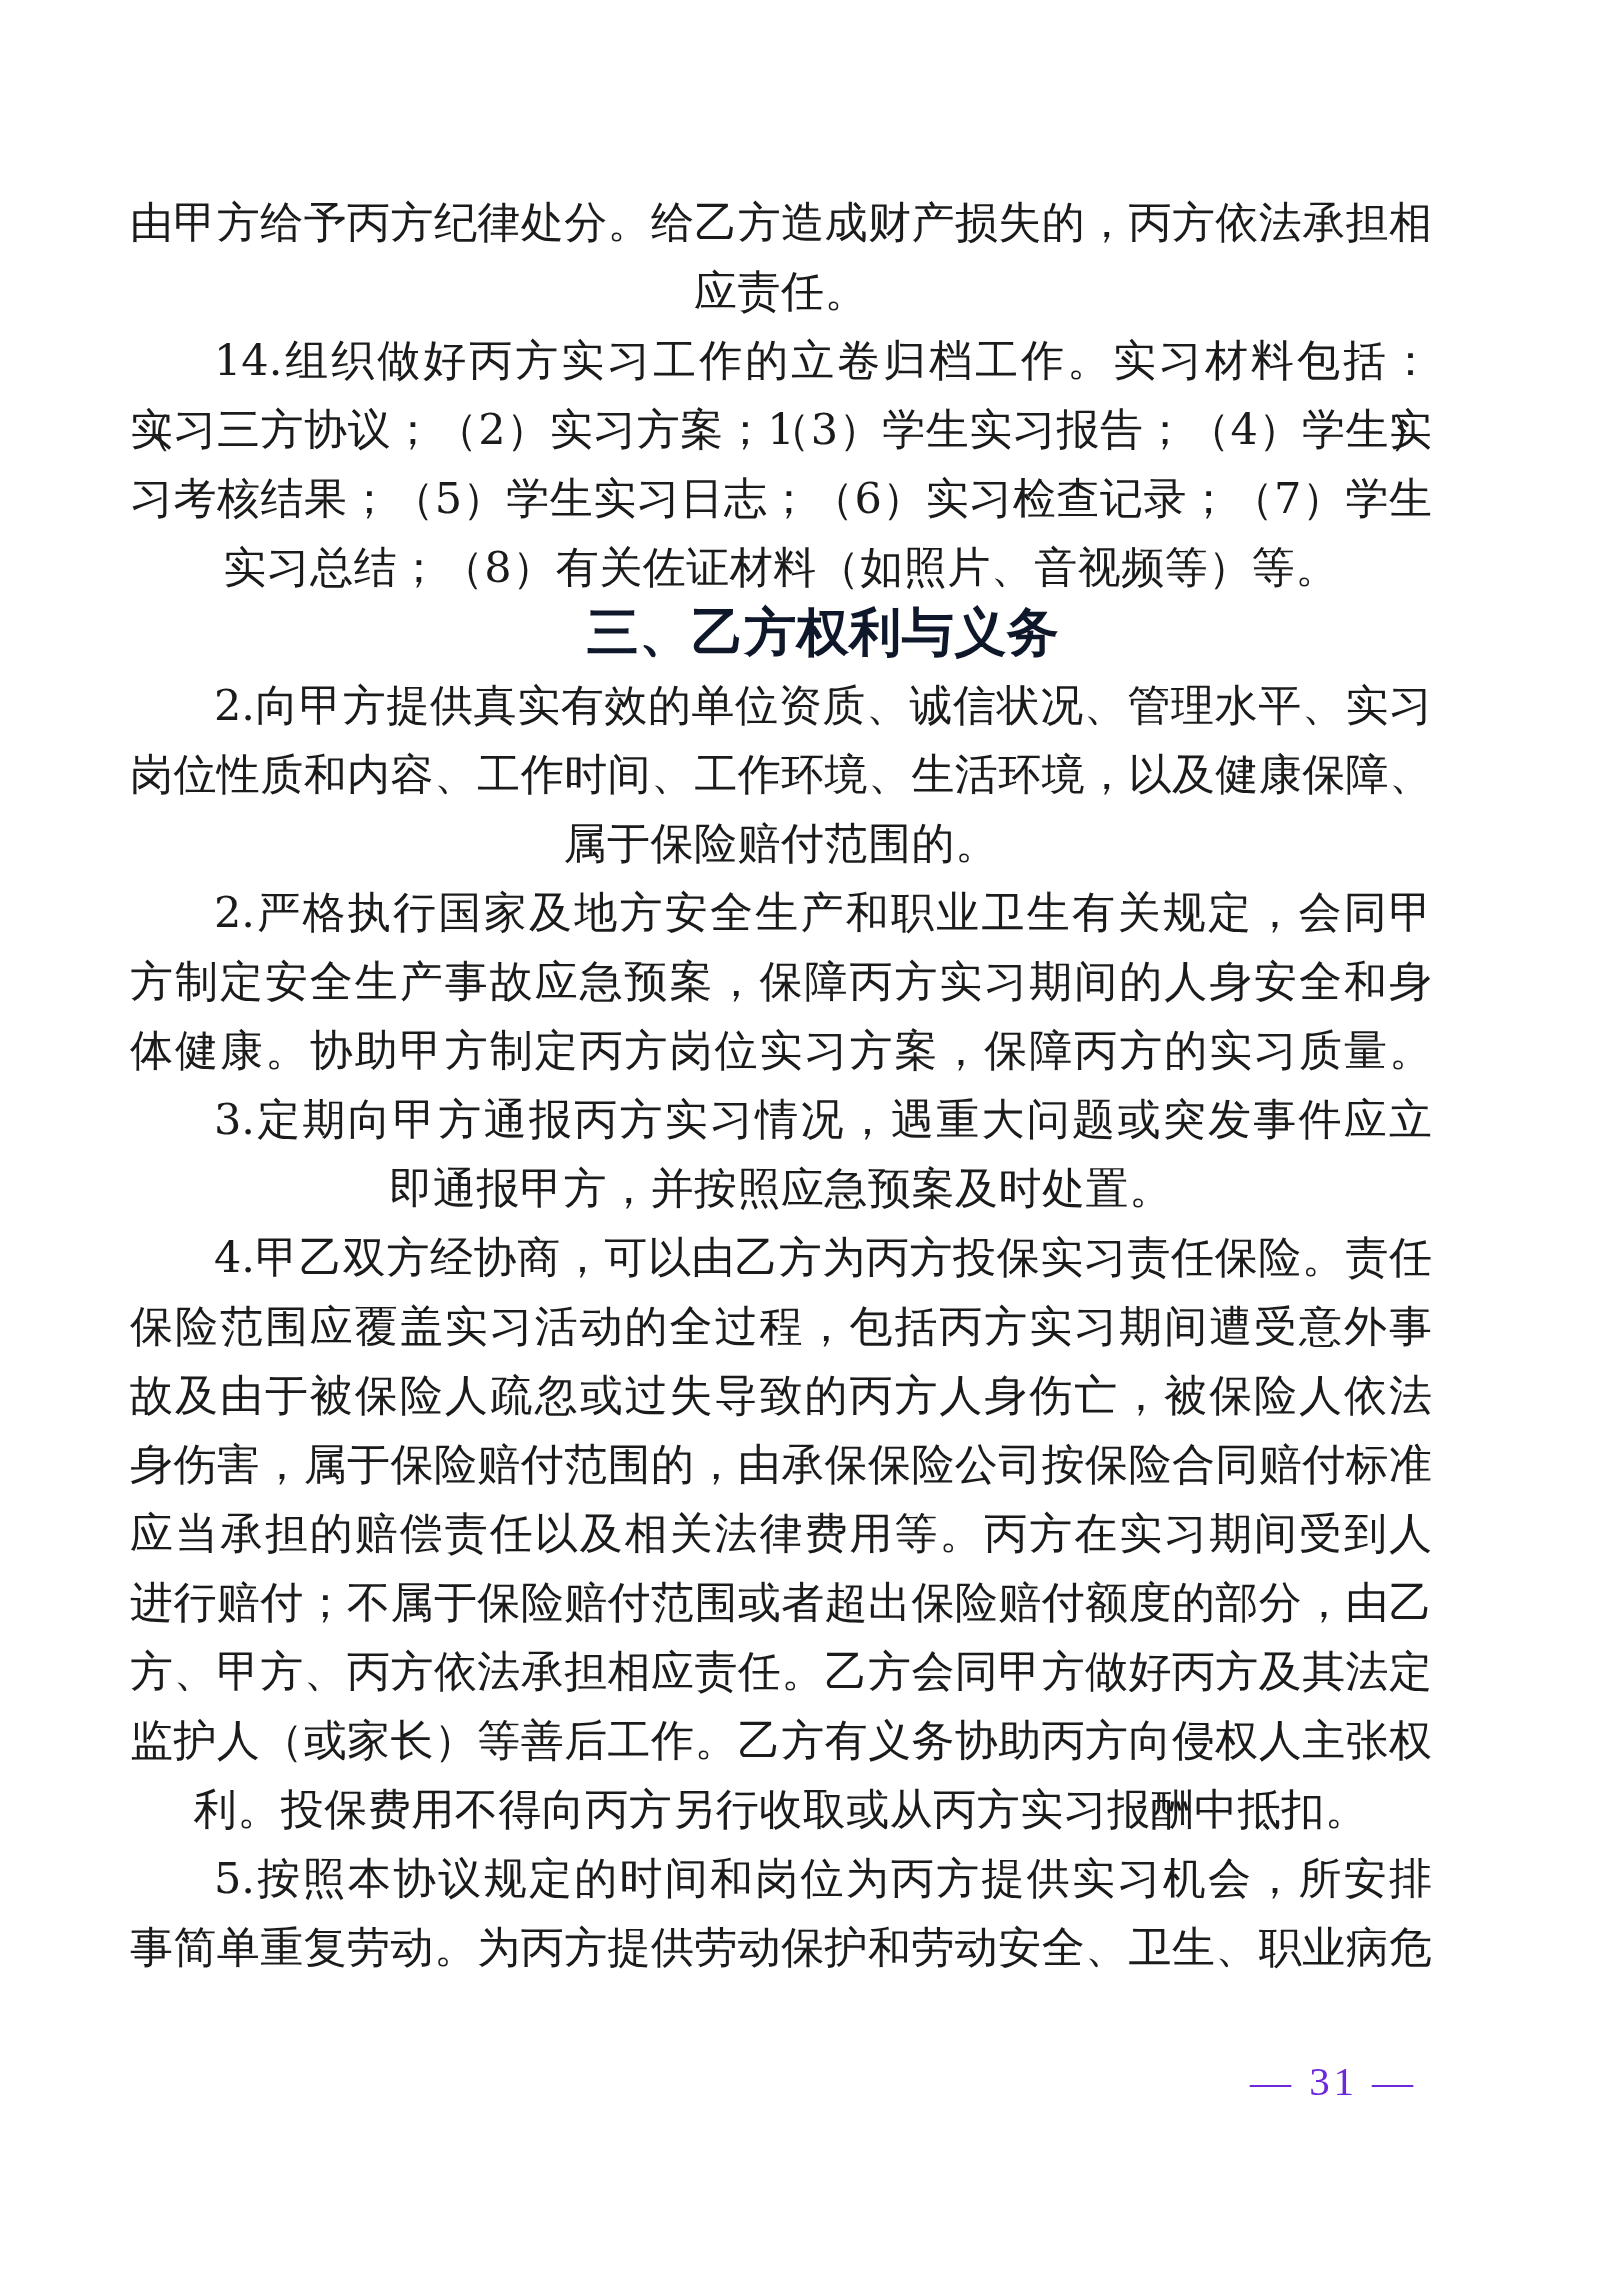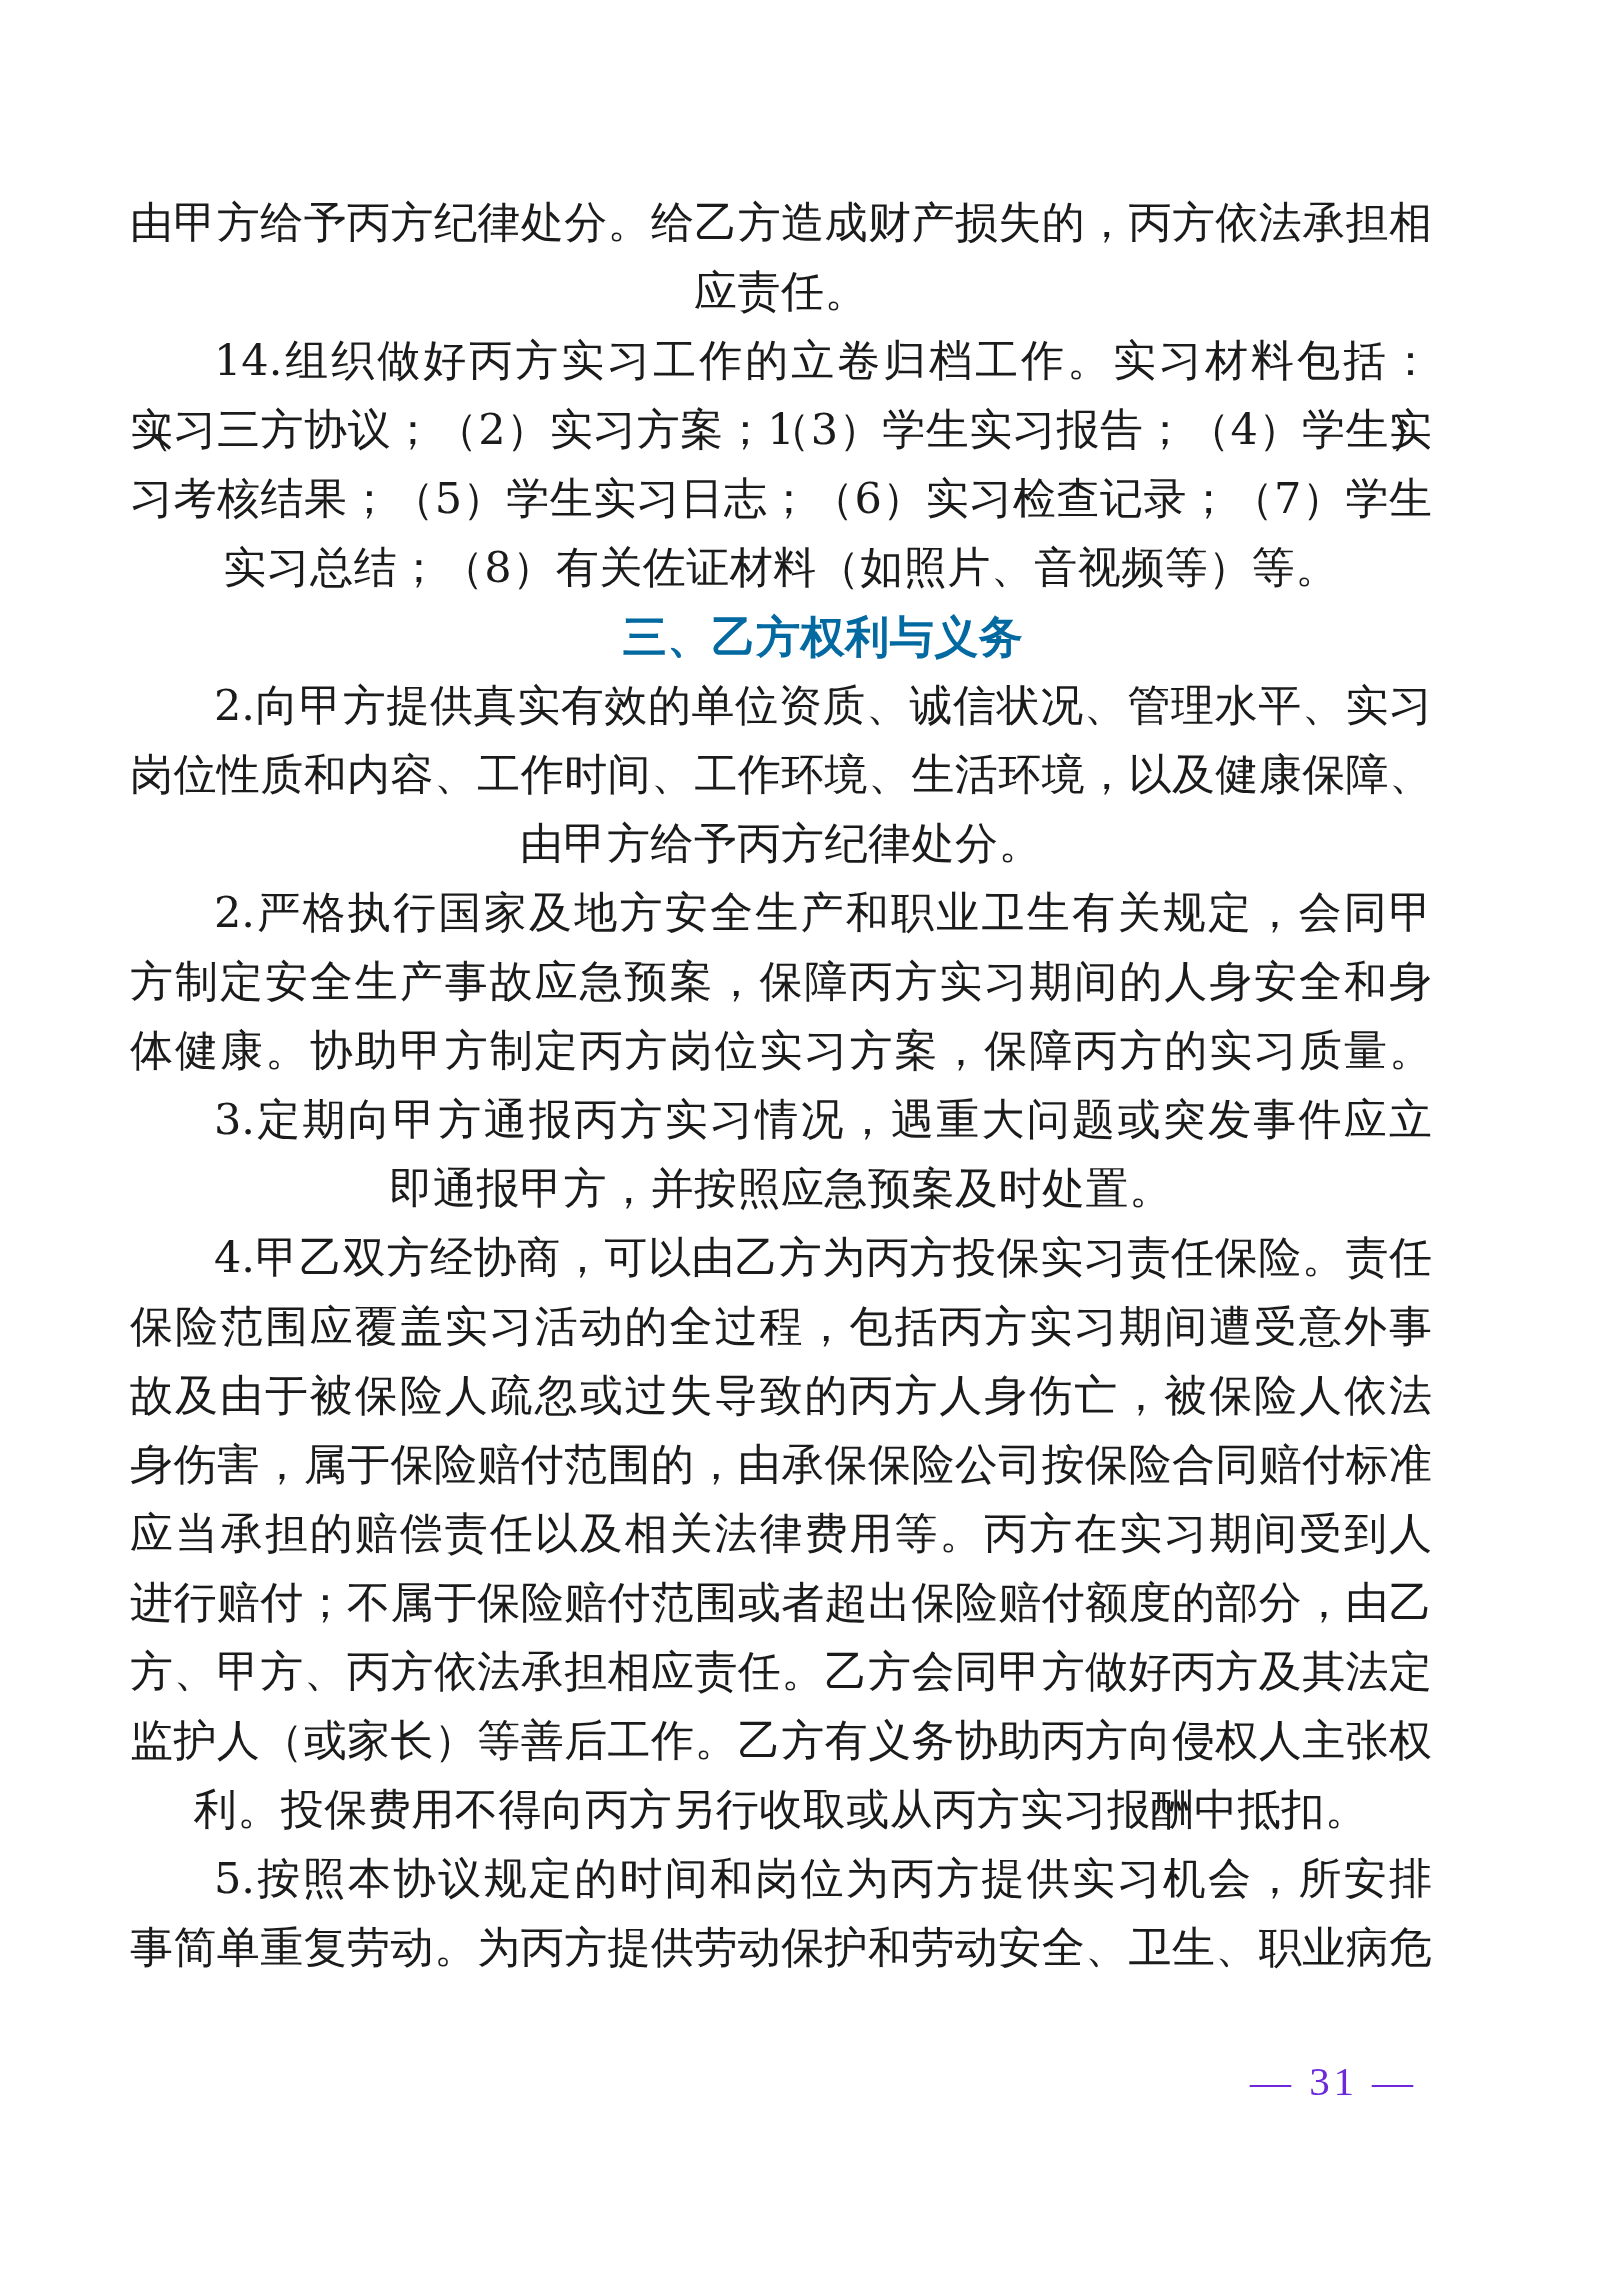--- a/index.html
+++ b/index.html
@@ -33,24 +33,24 @@
   .line.j {
     white-space: normal;
     text-align: justify;
     text-align-last: justify;
     letter-spacing: 0;
   }
   .line.ind {
     text-indent: 84px;
   }
   .line.heading {
-    font-family: Liberation Sans, sans-serif;
+    font-family: Liberation Mono, monospace;
     font-weight: 700;
-    font-size: 44px;
-    color: #0369a1;
+    font-size: 52px;
+    color: #0f172a;
   }
   .footer {
     position: absolute;
     top: 2058px;
     right: 203px;
     font-size: 41px;
     line-height: 47px;
     color: #6d28d9;
     letter-spacing: 3.9px;
     font-family: Liberation Serif, serif;
@@ -63,21 +63,21 @@
   <div class="textblock">
     <div class="line j">由甲方给予丙方纪律处分。给乙方造成财产损失的，丙方依法承担相</div>
     <div class="line">应责任。</div>
     <div class="line j ind">14.组织做好丙方实习工作的立卷归档工作。实习材料包括：（1）</div>
     <div class="line j">实习三方协议；（2）实习方案；（3）学生实习报告；（4）学生实</div>
     <div class="line j">习考核结果；（5）学生实习日志；（6）实习检查记录；（7）学生</div>
     <div class="line">实习总结；（8）有关佐证材料（如照片、音视频等）等。</div>
     <div class="line heading ind">三、乙方权利与义务</div>
     <div class="line j ind">2.向甲方提供真实有效的单位资质、诚信状况、管理水平、实习</div>
     <div class="line j">岗位性质和内容、工作时间、工作环境、生活环境，以及健康保障、</div>
-    <div class="line">由甲方给予丙方纪律处分。</div>
+    <div class="line">属于保险赔付范围的。</div>
     <div class="line j ind">2.严格执行国家及地方安全生产和职业卫生有关规定，会同甲</div>
     <div class="line j">方制定安全生产事故应急预案，保障丙方实习期间的人身安全和身</div>
     <div class="line j">体健康。协助甲方制定丙方岗位实习方案，保障丙方的实习质量。</div>
     <div class="line j ind">3.定期向甲方通报丙方实习情况，遇重大问题或突发事件应立</div>
     <div class="line">即通报甲方，并按照应急预案及时处置。</div>
     <div class="line j ind">4.甲乙双方经协商，可以由乙方为丙方投保实习责任保险。责任</div>
     <div class="line j">保险范围应覆盖实习活动的全过程，包括丙方实习期间遭受意外事</div>
     <div class="line j">故及由于被保险人疏忽或过失导致的丙方人身伤亡，被保险人依法</div>
     <div class="line j">身伤害，属于保险赔付范围的，由承保保险公司按保险合同赔付标准</div>
     <div class="line j">应当承担的赔偿责任以及相关法律费用等。丙方在实习期间受到人</div>

